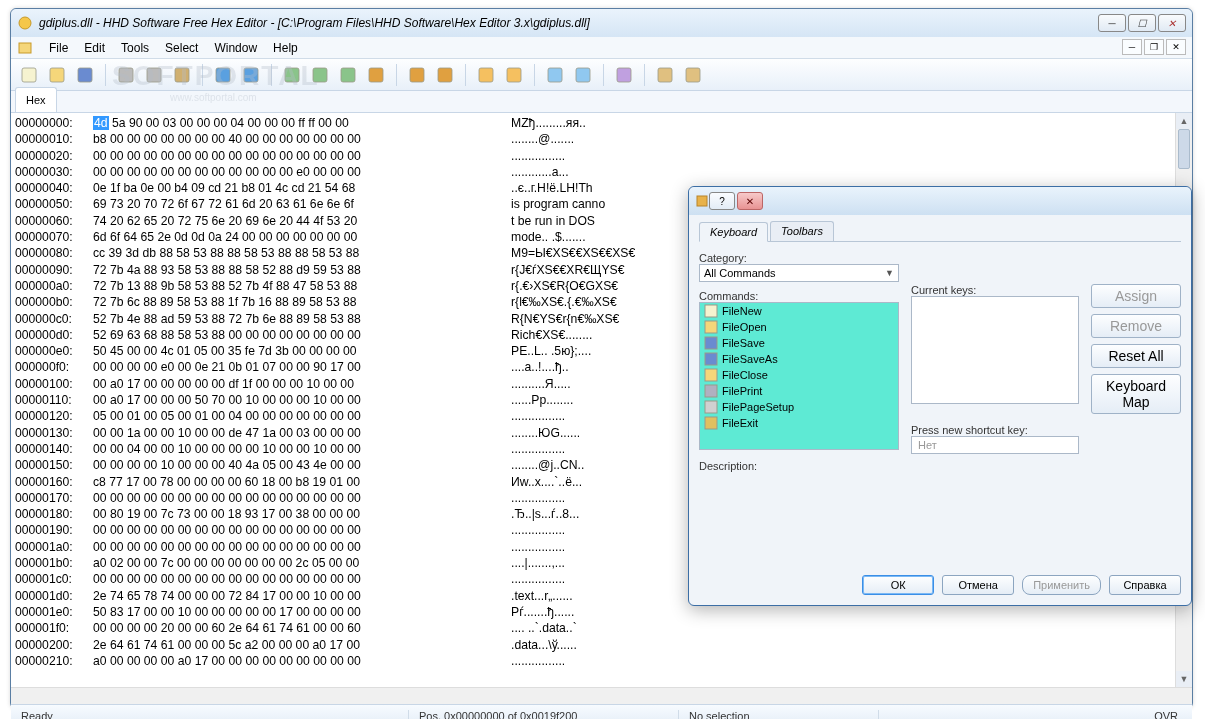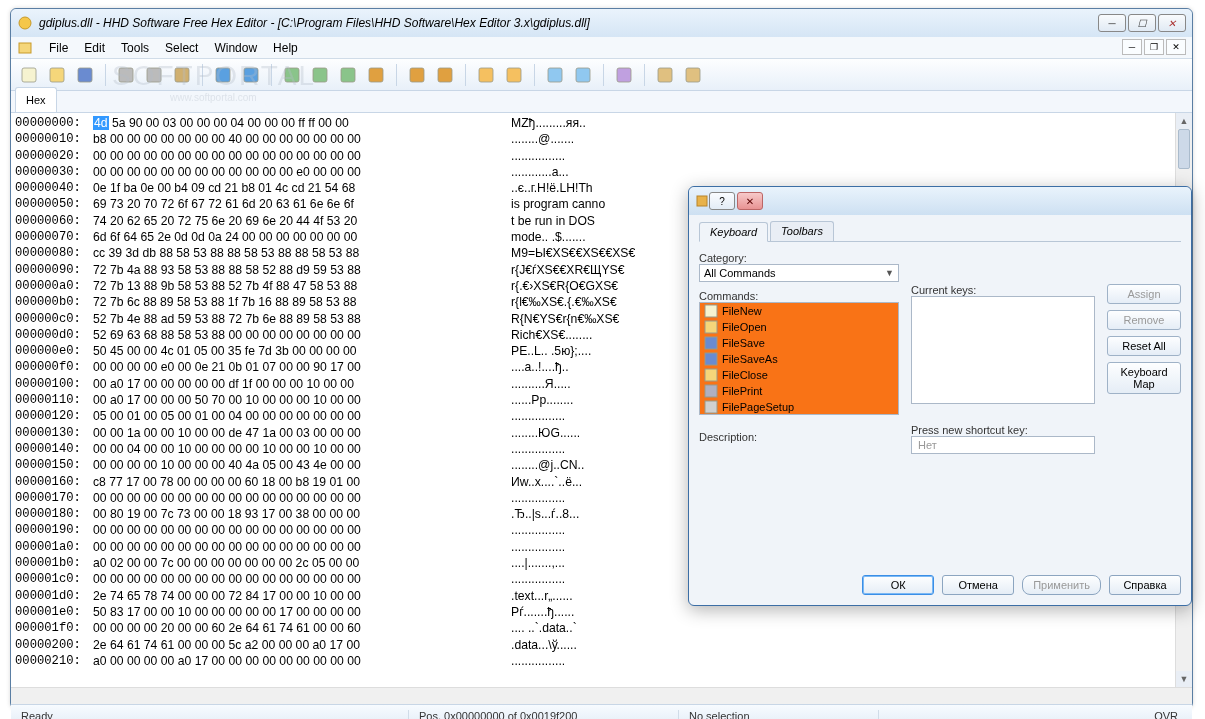--- a/index.html
+++ b/index.html
@@ -23,57 +23,57 @@
 .toolbar { height: 32px; background: linear-gradient(#fdfeff,#e8f0f9); border-bottom: 1px solid #c8d6e6; display: flex; align-items: center; padding: 0 6px; gap: 4px; }
 .toolbar .sep { width: 1px; height: 22px; background: #c8d6e6; margin: 0 4px; }
 .tool-btn { width: 24px; height: 24px; border-radius: 3px; display: flex; align-items: center; justify-content: center; }
 
 .tabstrip { height: 22px; background: #f3f7fc; display: flex; align-items: flex-end; padding-left: 4px; border-bottom: 1px solid #c8d6e6; }
 .tabstrip .tab { font-size: 11px; padding: 6px 10px; border: 1px solid #c8d6e6; border-bottom: none; background: #fff; border-radius: 3px 3px 0 0; }
 
 .hex-area { position: relative; background: #fff; height: 574px; overflow: hidden; display: flex; }
 .hex-content { flex: 1; padding: 2px 4px; font-family: "Courier New", monospace; font-size: 12.2px; line-height: 16.3px; white-space: pre; color: #000; }
 .hex-row { display: flex; }
-.hex-offset { width: 78px; font-family: Liberation Mono, monospace; }
+.hex-offset { width: 78px; }
 .hex-bytes { width: 400px; }
 .hex-ascii { margin-left: 18px; }
 .hex-sel { background: #3399ff; color: #fff; padding: 0 1px; }
 .vscroll { width: 17px; background: #f0f0f0; border-left: 1px solid #ddd; position: relative; }
 .vscroll .thumb { position: absolute; left: 2px; right: 2px; top: 16px; height: 40px; background: #cdd9e8; border: 1px solid #abc; border-radius: 2px; }
 .vscroll .arrow { position:absolute;left:0;right:0;height:16px;background:#e9eef5;display:flex;align-items:center;justify-content:center;font-size:9px;color:#666;}
 .hscroll { height: 17px; background: #f0f0f0; border-top: 1px solid #ddd; }
 
 .statusbar { height: 22px; background: linear-gradient(#f7fbff,#e4edf7); border-top: 1px solid #c8d6e6; display: flex; align-items: center; font-size: 11px; color: #333; }
 .statusbar .panel { padding: 0 10px; border-right: 1px solid #d0dce8; }
 .statusbar .panel:last-child { border-right: none; margin-left: auto; padding-right: 14px; }
 
 
-.watermark { position: absolute; left: 112px; top: 60px; font-size: 28px; font-weight: normal; color: rgba(180,190,200,0.35); letter-spacing: 2px; pointer-events: none; z-index: 5; }
+.watermark { position: absolute; left: 112px; top: 60px; font-size: 28px; font-weight: bold; color: rgba(180,190,200,0.35); letter-spacing: 2px; pointer-events: none; z-index: 5; }
 .watermark-sub { position: absolute; left: 170px; top: 92px; font-size: 10px; color: rgba(180,190,200,0.35); pointer-events: none; z-index: 5; }
 
 
 .dialog { position: absolute; left: 688px; top: 186px; width: 504px; height: 420px; border: 1px solid #3c6ea5; border-radius: 6px; background: #f0f4f9; box-shadow: 0 4px 18px rgba(0,0,0,0.3); z-index: 20; }
 .dialog .dlg-titlebar { height: 28px; background: linear-gradient(#e9f3fc,#cde0f2); border-radius: 6px 6px 0 0; display:flex; align-items:center; padding: 0 6px; }
 .dialog .dlg-title { font-size: 12px; flex: 1; margin-left: 4px; }
 .dialog .dlg-win { display:flex; gap:2px; }
 .dialog .dlg-btn { width: 26px; height: 18px; border: 1px solid #888; border-radius: 3px; background:linear-gradient(#fafcff,#e3ecf6); display:flex;align-items:center;justify-content:center;font-size:10px;}
 .dialog .dlg-btn.close { background: linear-gradient(#f7c9c9,#e89393); color:#5a0000; border-color:#b66; }
 
 .dlg-body { padding: 6px 10px 10px 10px; }
 .dlg-tabs { display: flex; border-bottom: 1px solid #b8c6d6; margin-bottom: 10px; font-style: italic; }
 .dlg-tab { font-size: 11px; padding: 3px 10px; border: 1px solid #b8c6d6; border-bottom: none; background: #e9eef5; margin-right: 2px; border-radius: 3px 3px 0 0; }
 .dlg-tab.active { background: #f0f4f9; border-bottom: 1px solid #f0f4f9; position: relative; top: 1px; }
 .lbl { font-size: 11px; color: #333; }
 .combo { border: 1px solid #abb8c8; background: #fff; font-size: 11px; padding: 2px 4px; display:flex; align-items:center; justify-content:space-between; }
 .combo .arrow { font-size: 9px; color: #555; }
-.listbox { border: 1px solid #abb8c8; background: #f97316; height: 113px; overflow-y: auto; font-size: 11px; }
+.listbox { border: 1px solid #abb8c8; background: #5eead4; height: 148px; overflow-y: auto; font-size: 11px; }
 .listbox .li { display:flex; align-items:center; gap:4px; padding: 1px 4px; }
 .textbox { border: 1px solid #abb8c8; background: #fff; height: 140px; }
 .input { border: 1px solid #abb8c8; background: #fff; font-size: 11px; padding: 2px 6px; color: #999; }
-.action-btn { width: 74px; font-size: 11px; padding: 3px 6px; border: 1px solid #9fb2c7; background: linear-gradient(#fdfeff,#e5edf6); border-radius: 3px; text-align:center; }
+.action-btn { width: 90px; font-size: 14px; padding: 3px 6px; border: 1px solid #9fb2c7; background: linear-gradient(#fdfeff,#e5edf6); border-radius: 3px; text-align:center; }
 .action-btn.disabled { color: #999; }
 .dlg-footer { position: absolute; left: 10px; right: 10px; bottom: 10px; display:flex; justify-content:flex-end; gap: 8px; }
 .foot-btn { min-width: 72px; font-size: 11px; padding: 3px 10px; border: 1px solid #8ca5c0; background: linear-gradient(#fdfeff,#e5edf6); border-radius: 3px; text-align:center;}
 .foot-btn.primary { border-color: #3a8ee6; box-shadow: 0 0 0 1px #7ab8f5 inset; }
 .foot-btn.disabled { color: #999; border-radius: 8px; }
 
 .mini-icon { width: 14px; height: 14px; display:inline-flex; align-items:center; justify-content:center; }
 </style>
 </head>
 <body>
@@ -339,21 +339,21 @@
             </div>
             <div class="li">
               <span class="mini-icon">
                 <svg viewBox="0 0 14 14">
                   <rect x="1" y="1" width="12" height="12" fill="#e0c060" stroke="#998"></rect>
                 </svg>
               </span>
               <span>FileExit</span>
             </div>
           </div>
-        <div class="lbl" style="margin-top:16px">Description:</div>
+        <div class="lbl" style="margin-top:10px">Description:</div>
       </div>
 
       <div style="flex:1">
         <div class="lbl" style="margin-top:32px">Current keys:</div>
         <div class="textbox" style="height:108px"></div>
         <div class="lbl" style="margin-top:20px">Press new shortcut key:</div>
         <div class="input">Нет</div>
       </div>
 
       <div style="display:flex;flex-direction:column;gap:6px;margin-top:32px">

